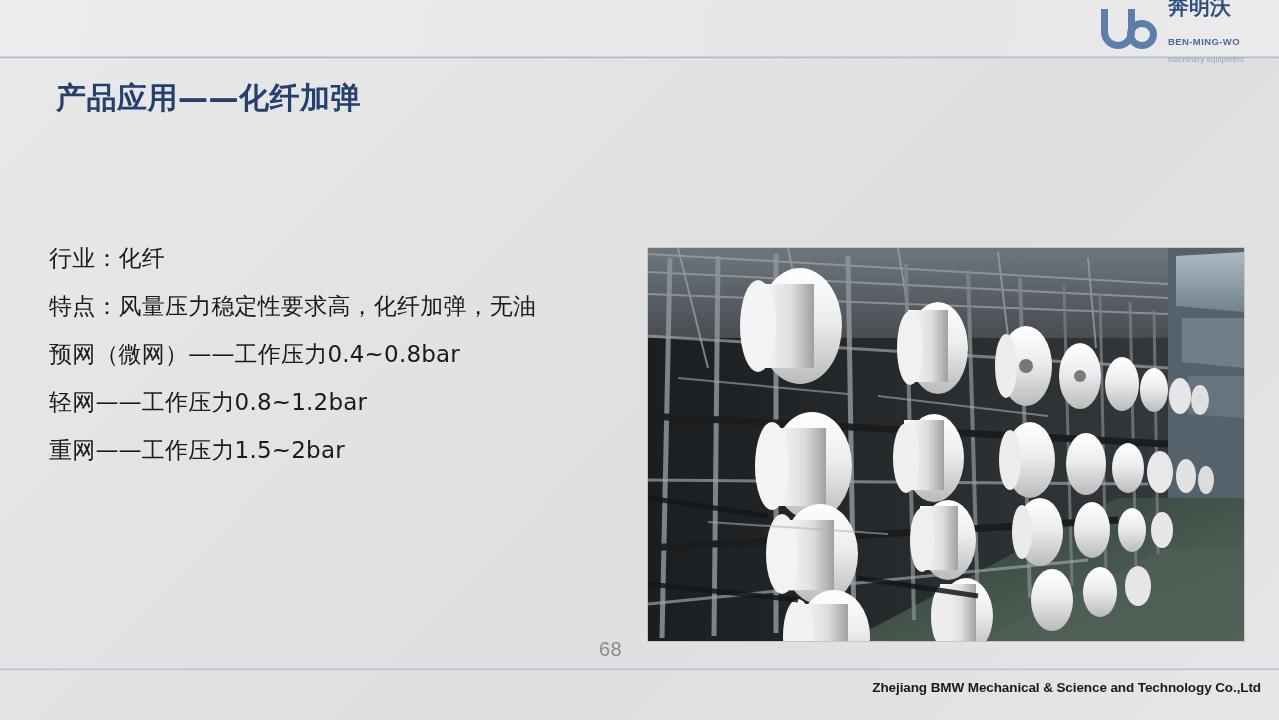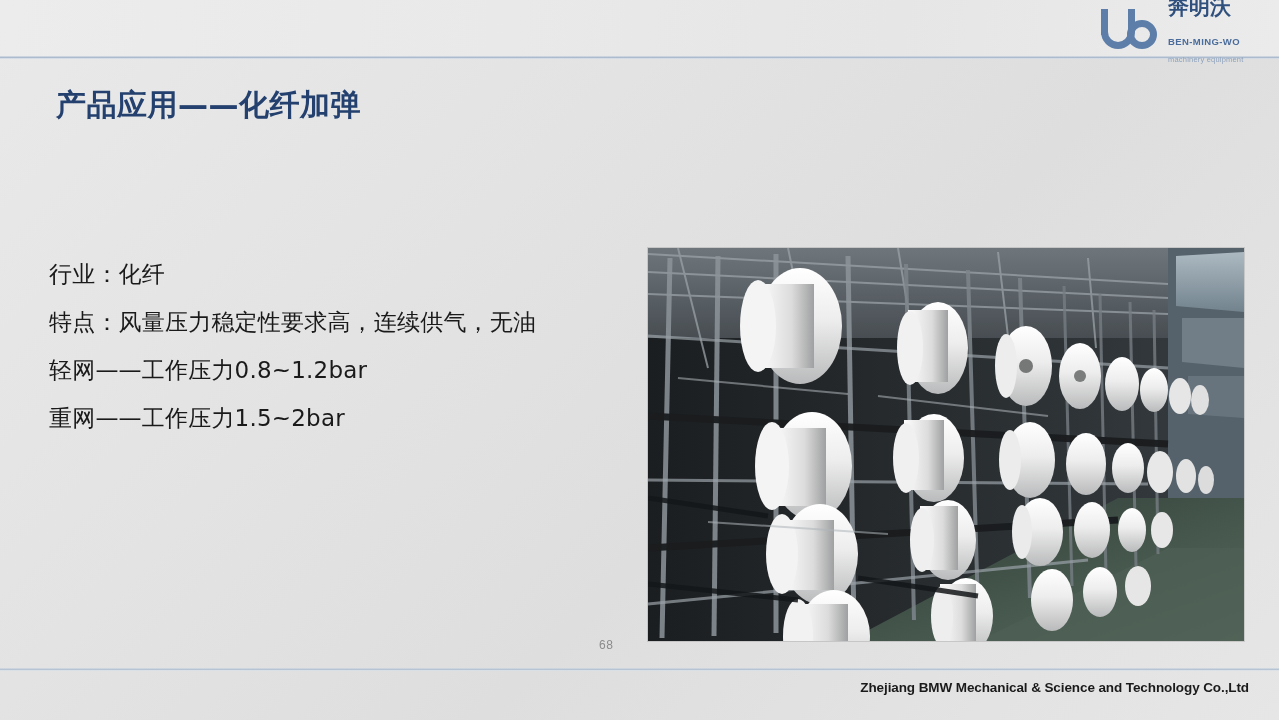--- a/index.html
+++ b/index.html
@@ -100,33 +100,33 @@
   .logo-sub {
     font-size: 7.5px;
     color: #8fa3bd;
     letter-spacing: 0.2px;
     margin-top: 10px;
   }
 
   
   .slide-title {
     position: absolute;
-    left: 56px; top: 85px;
+    left: 56px; top: 78px;
     font-family: "DejaVu Sans", sans-serif;
     font-size: 30px;
     font-weight: bold;
     color: #23406e;
     letter-spacing: 0.5px;
     white-space: nowrap;
   }
 
   
   .body-text {
     position: absolute;
-    left: 49px; top: 250px;
+    left: 49px; top: 234px;
     width: 560px;
   }
   .body-line {
     font-family: "DejaVu Sans", sans-serif;
     font-size: 23px;
     color: #1a1a1a;
     line-height: 48px;
     white-space: nowrap;
     letter-spacing: 0.2px;
   }
@@ -150,27 +150,27 @@
     width: 1279px; height: 3px;
     background: linear-gradient(to bottom,
         rgba(255,255,255,0.5) 0px,
         #a9b8cb 1px,
         #c3cfdd 2px,
         rgba(255,255,255,0.55) 3px);
   }
   .page-num {
     position: absolute;
     left: 599px; top: 638px;
-    font-size: 12px;
+    font-size: 20px;
     color: #8b8b8b;
     letter-spacing: 0.5px;
   }
   .footer-company {
     position: absolute;
-    right: 30px; top: 680px;
+    right: 18px; top: 680px;
     font-size: 13.5px;
     font-weight: bold;
     color: #1a1a1a;
     letter-spacing: -0.1px;
     white-space: nowrap;
   }
 </style>
 </head>
 <body>
 
@@ -189,21 +189,22 @@
       <div class="logo-cn">奔明沃</div>
       <div class="logo-en">BEN-MING-WO</div>
       <div class="logo-sub">machinery equipment</div>
     </div>
   </div>
 
   <div class="slide-title">产品应用——化纤加弹</div>
 
   <div class="body-text">
     <div class="body-line">行业：化纤</div>
-    <div class="body-line wrap">特点：风量压力稳定性要求高，连续供气，无油</div>
+    <div class="body-line wrap">特点：风量压力稳定性要求高，化纤加弹，无油</div>
+    <div class="body-line">预网（微网）——工作压力0.4~0.8bar</div>
     <div class="body-line">轻网——工作压力0.8~1.2bar</div>
     <div class="body-line">重网——工作压力1.5~2bar</div>
   </div>
 
   <div class="photo">
     <svg viewBox="0 0 596 393" preserveAspectRatio="none">
       <defs>
         <linearGradient id="ceil" x1="0" y1="0" x2="0" y2="1">
           <stop offset="0" stop-color="#6e767c"></stop>
           <stop offset="1" stop-color="#3a3f43"></stop>

